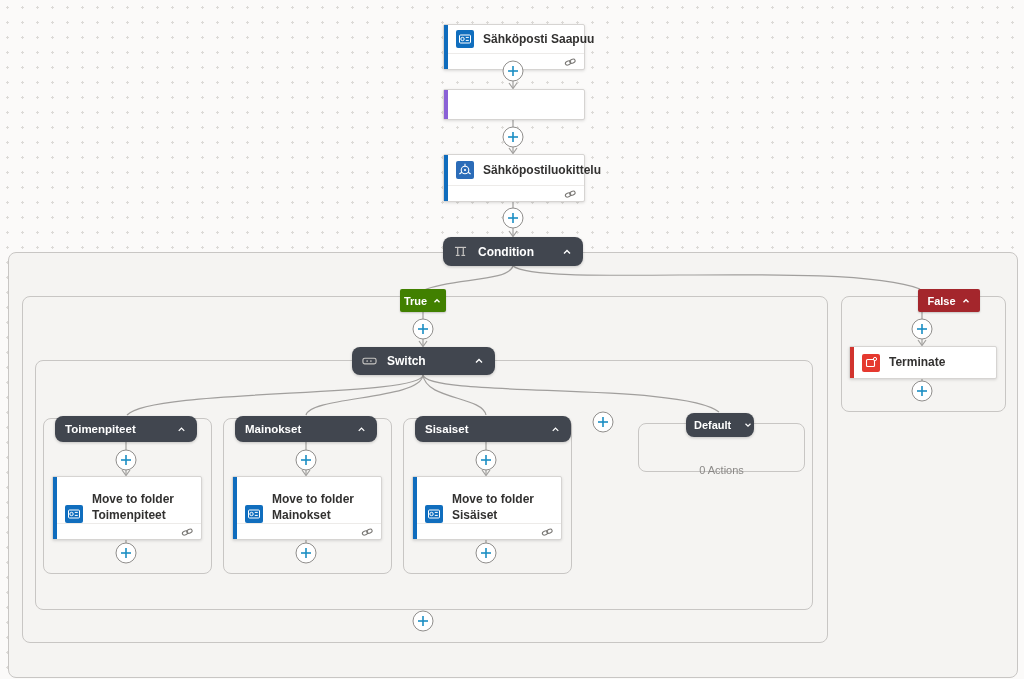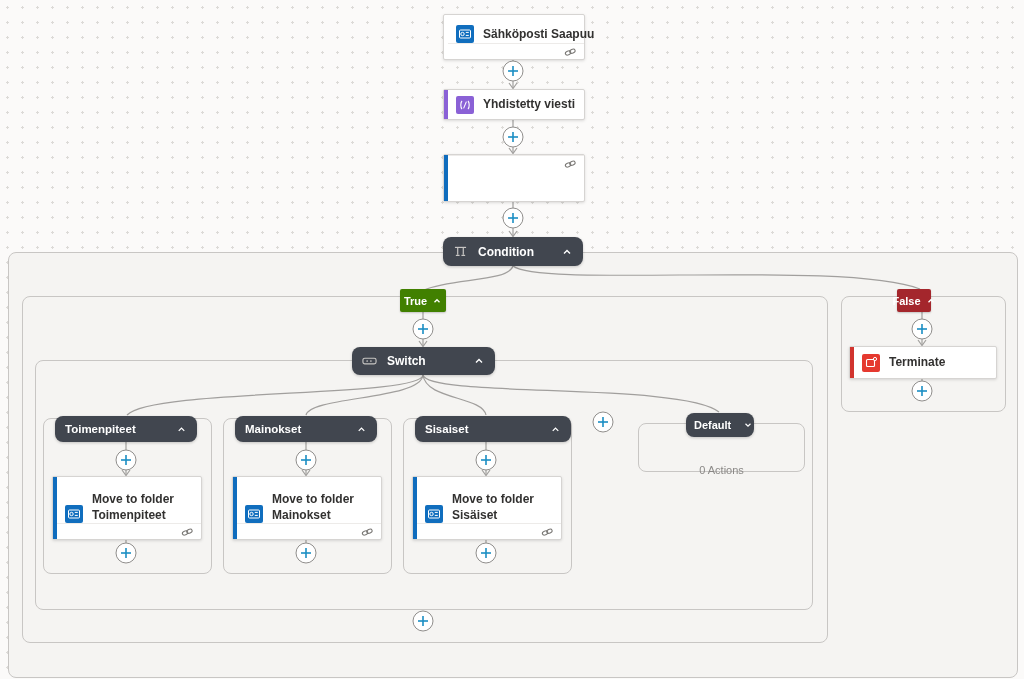--- a/index.html
+++ b/index.html
@@ -72,21 +72,21 @@
       <path d="M482,470 L486,475.5 L490,470"></path>
     <path d="M126,538 L126,550"></path>
     <path d="M306,538 L306,550"></path>
     <path d="M486,538 L486,550"></path>
     <path d="M922,312 L922,345"></path> 
       <path d="M918,340 L922,345.5 L926,340"></path>
     <path d="M922,377 L922,388"></path>
   </g>
 </svg>
 
-<div class="card" style="left:443px;top:14px;width:140px;height:44px;align-items:flex-end;">
+<div class="card" style="left:443px;top:24px;width:140px;height:44px;">
   <div class="accent" style="background:#0f6cbd;"></div>
   <div class="card-body">
     <div class="card-row">
       <span>
         <svg width="18" height="18" viewBox="0 0 18 18">
             <rect width="18" height="18" rx="2" fill="#106ebe"></rect>
             <rect x="3.5" y="5" width="11" height="8" rx="1" fill="none" stroke="#fff" stroke-width="1"></rect>
             <circle cx="6.5" cy="9" r="1.7" fill="none" stroke="#fff" stroke-width="1"></circle>
             <line x1="9.8" y1="7.4" x2="12.8" y2="7.4" stroke="#fff" stroke-width="1"></line>
             <line x1="9.8" y1="10.4" x2="12.8" y2="10.4" stroke="#fff" stroke-width="1"></line>
@@ -110,46 +110,46 @@
 <div class="plus" style="left:513px;top:71px;">
   <svg width="22" height="22" viewBox="0 0 22 22">
       <circle cx="11" cy="11" r="10" fill="#fff" stroke="#908e8c"></circle>
       <line x1="11" y1="6" x2="11" y2="16" stroke="#1b8ec3" stroke-width="1.6"></line>
       <line x1="6" y1="11" x2="16" y2="11" stroke="#1b8ec3" stroke-width="1.6"></line>
     </svg>
 </div>
 
 <div class="card" style="left:443px;top:89px;width:140px;height:29px;">
   <div class="accent" style="background:#8a61d6;"></div>
-  <div class="card-body">
-    <div class="card-row">
-      <span>
-        <svg width="18" height="18" viewBox="0 0 18 18">
-            <rect width="18" height="18" rx="2" fill="#8a61d6"></rect>
-            <path d="M6,5 C4.4,6.6 4.4,11.4 6,13" stroke="#fff" stroke-width="1.1" fill="none"></path>
-            <path d="M12,5 C13.6,6.6 13.6,11.4 12,13" stroke="#fff" stroke-width="1.1" fill="none"></path>
-            <line x1="10.4" y1="5.6" x2="7.6" y2="12.4" stroke="#fff" stroke-width="1.1"></line>
-          </svg>
-      </span>
-      <span class="card-title">Yhdistetty viesti</span>
-    </div>
-  </div>
 </div>
 
 <div class="plus" style="left:513px;top:137px;">
   <svg width="22" height="22" viewBox="0 0 22 22">
       <circle cx="11" cy="11" r="10" fill="#fff" stroke="#908e8c"></circle>
       <line x1="11" y1="6" x2="11" y2="16" stroke="#1b8ec3" stroke-width="1.6"></line>
       <line x1="6" y1="11" x2="16" y2="11" stroke="#1b8ec3" stroke-width="1.6"></line>
     </svg>
 </div>
 
 <div class="card" style="left:443px;top:154px;width:140px;height:46px;">
   <div class="accent" style="background:#0f6cbd;"></div>
   <div class="card-body">
+    <div class="card-row">
+      <span>
+        <svg width="18" height="18" viewBox="0 0 18 18">
+            <rect width="18" height="18" rx="2" fill="#2b6cb8"></rect>
+            <circle cx="9" cy="9" r="3.8" fill="none" stroke="#fff" stroke-width="1.1"></circle>
+            <line x1="9" y1="5.2" x2="9" y2="2.8" stroke="#fff" stroke-width="1.1"></line>
+            <line x1="5.8" y1="11.2" x2="3.4" y2="13" stroke="#fff" stroke-width="1.1"></line>
+            <line x1="12.2" y1="11.2" x2="14.6" y2="13" stroke="#fff" stroke-width="1.1"></line>
+            <circle cx="9" cy="9" r="1.1" fill="#fff"></circle>
+          </svg>
+      </span>
+      <span class="card-title">Sähköpostiluokittelu</span>
+    </div>
     <div class="card-foot">
       <span>
         <svg width="15" height="10" viewBox="0 0 16 10">
             <g transform="rotate(-22 8 5)" fill="none" stroke="#797774" stroke-width="1.1">
               <ellipse cx="5.2" cy="5" rx="3" ry="2.1"></ellipse>
               <ellipse cx="10.2" cy="5" rx="3" ry="2.1"></ellipse>
             </g>
           </svg>
       </span>
     </div>
@@ -186,21 +186,21 @@
 </div>
 
 <div class="branch true" style="left:400px;top:289px;width:46px;">
   <span>True</span>
   <span>
     <svg width="10" height="10" viewBox="0 0 12 12">
         <polyline points="3,7.5 6,4.5 9,7.5" fill="none" stroke="#fff" stroke-width="1.6"></polyline>
       </svg>
   </span>
 </div>
-<div class="branch false" style="left:897px;top:289px;width:34px;">
+<div class="branch false" style="left:918px;top:289px;width:62px;">
   <span>False</span>
   <span>
     <svg width="10" height="10" viewBox="0 0 12 12">
         <polyline points="3,7.5 6,4.5 9,7.5" fill="none" stroke="#fff" stroke-width="1.6"></polyline>
       </svg>
   </span>
 </div>
 
 <div class="plus" style="left:423px;top:329px;">
   <svg width="22" height="22" viewBox="0 0 22 22">

